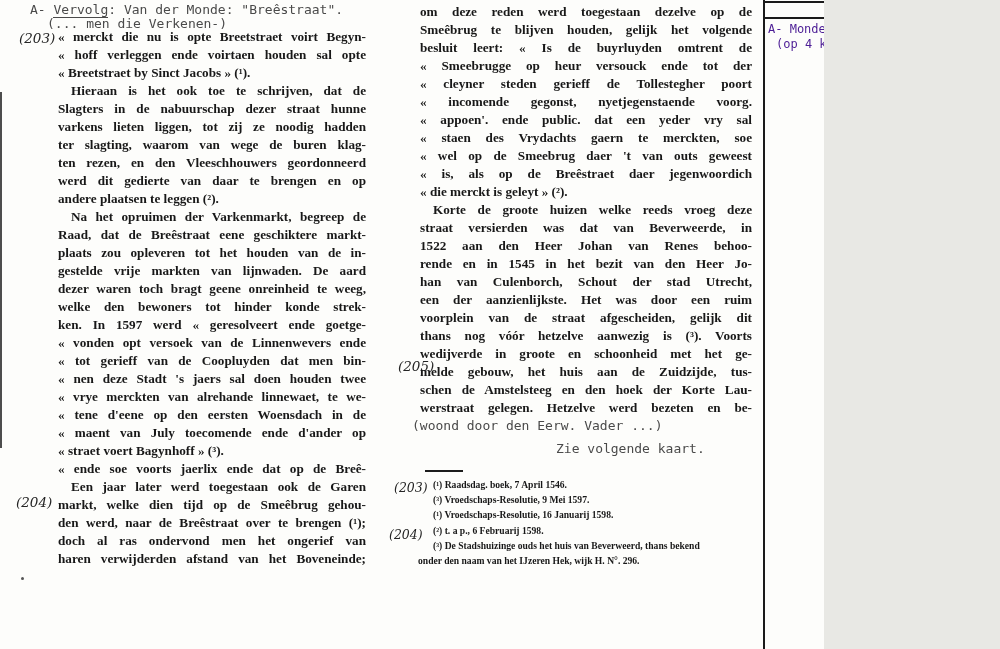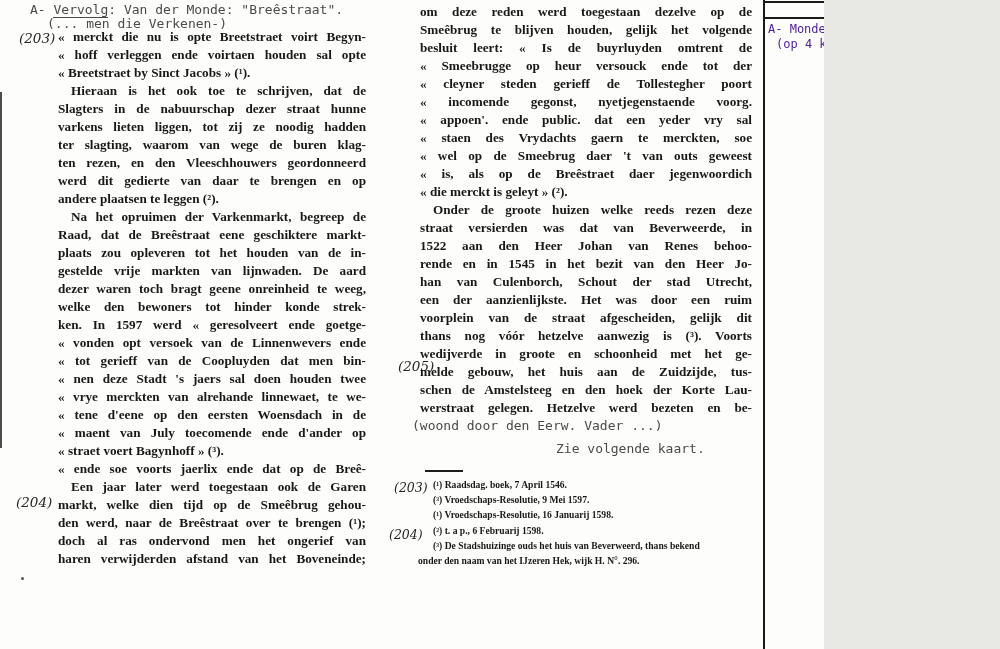--- a/index.html
+++ b/index.html
@@ -92,21 +92,21 @@
     <div class="pline">Smeêbrug te blijven houden, gelijk het volgende</div>
     <div class="pline">besluit leert:  « Is de buyrluyden omtrent de</div>
     <div class="pline">« Smeebrugge op heur versouck ende tot der</div>
     <div class="pline">« cleyner steden gerieff de Tollestegher poort</div>
     <div class="pline">« incomende gegonst, nyetjegenstaende voorg.</div>
     <div class="pline">« appoen'. ende public. dat een yeder vry sal</div>
     <div class="pline">« staen des Vrydachts gaern te merckten, soe</div>
     <div class="pline">« wel op de Smeebrug daer 't van outs geweest</div>
     <div class="pline">« is, als op de Breêstraet daer jegenwoordich</div>
     <div class="pline end">« die merckt is geleyt » (²).</div>
-    <div class="pline ind">Onder de groote huizen welke reeds rezen deze</div>
+    <div class="pline ind">Korte de groote huizen welke reeds vroeg deze</div>
     <div class="pline">straat versierden was dat van Beverweerde, in</div>
     <div class="pline">1522 aan den Heer Johan van Renes behoo-</div>
     <div class="pline">rende en in 1545 in het bezit van den Heer Jo-</div>
     <div class="pline">han van Culenborch, Schout der stad Utrecht,</div>
     <div class="pline">een der aanzienlijkste.  Het was door een ruim</div>
     <div class="pline">voorplein van de straat afgescheiden, gelijk dit</div>
     <div class="pline">thans nog vóór hetzelve aanwezig is (³).  Voorts</div>
     <div class="pline">wedijverde in groote en schoonheid met het ge-</div>
     <div class="pline">melde gebouw, het huis aan de Zuidzijde, tus-</div>
     <div class="pline">schen de Amstelsteeg en den hoek der Korte Lau-</div>

